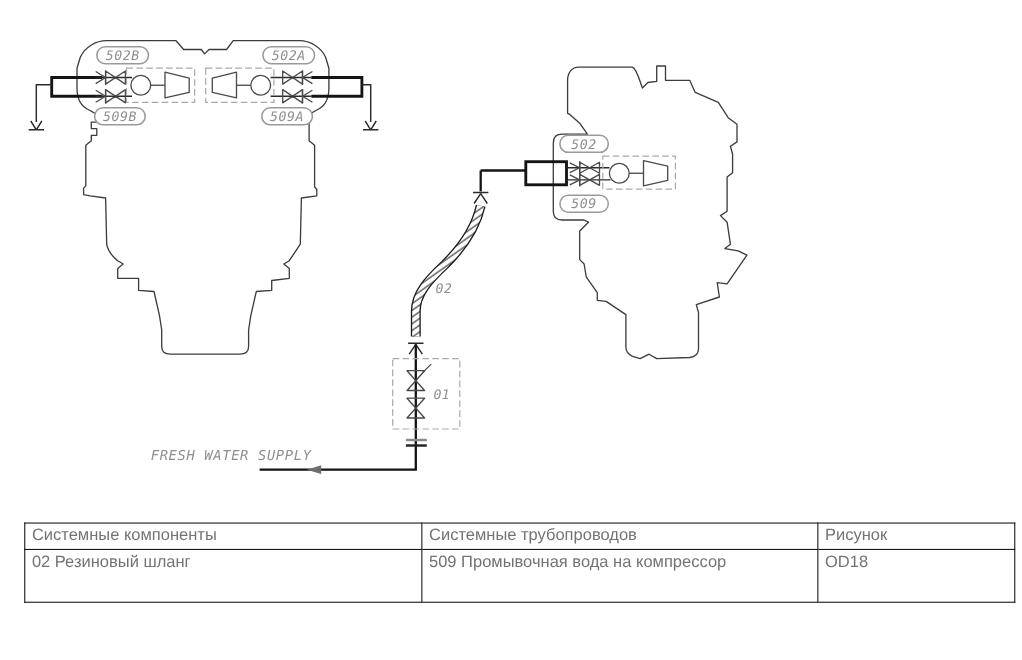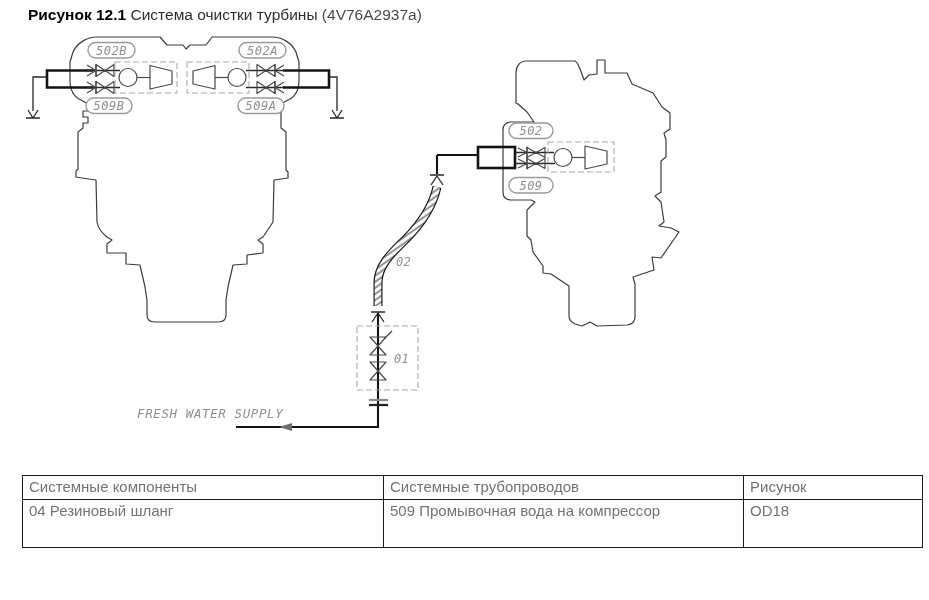--- a/index.html
+++ b/index.html
@@ -25,27 +25,20 @@
   .tblwrap{position:absolute;left:22px;top:475px;}
   table.comp{border-collapse:collapse;table-layout:fixed;width:900px;font-size:15px;color:#737373;}
   table.comp th,table.comp td{border:1.5px solid #1a1a1a;padding:1px 6px 2px 6px;
       text-align:left;font-weight:normal;vertical-align:top;line-height:19px;}
 </style>
 </head>
 <body>
 
 <div class="canvas">
 
-  <div class="caption">
-    <span class="num">Рисунок 12.1</span>
-    <span> </span>
-    <span>Система очистки турбины</span>
-    <span> </span>
-    <span class="code">(4V76A2937a)</span>
-  </div>
 
   <svg class="diagram" width="929" height="600" viewBox="0 0 929 600">
     <defs>
       <pattern id="hosehatch" patternUnits="userSpaceOnUse" width="5" height="5" patternTransform="rotate(55)">
         <rect width="5" height="5" fill="#ffffff"></rect>
         <line x1="1" y1="0" x2="1" y2="5" stroke="#666" stroke-width="1.4"></line>
       </pattern>
     </defs>
 
     <g>
@@ -209,21 +202,21 @@
         </colgroup>
       <thead>
         <tr style="height:24px">
           <th>Системные компоненты</th>
           <th>Системные трубопроводов</th>
           <th>Рисунок</th>
         </tr>
       </thead>
       <tbody>
         <tr style="height:48px">
-          <td>04 Резиновый шланг</td>
+          <td>02 Резиновый шланг</td>
           <td>509 Промывочная вода на компрессор</td>
           <td>OD18</td>
         </tr>
       </tbody>
     </table>
   </div>
 
 </div>
 
 </body></html>

